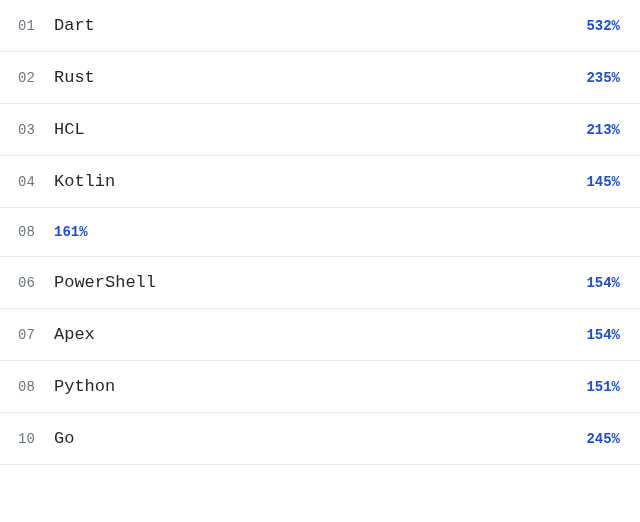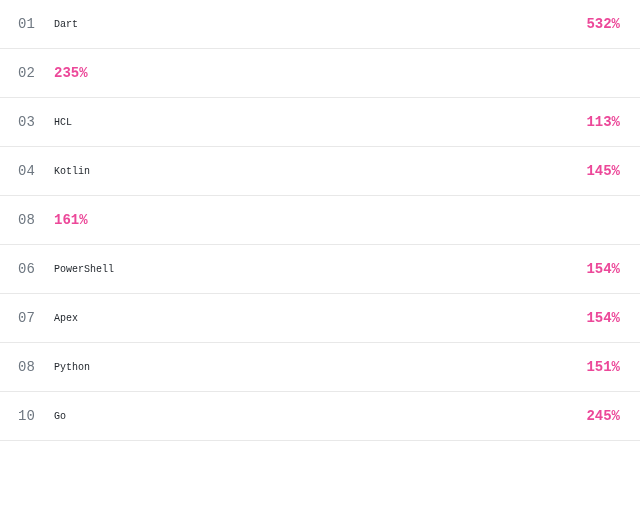--- a/index.html
+++ b/index.html
@@ -22,47 +22,48 @@
     border-bottom: 1px solid #e8e8e8;
   }
   .rank {
     color: #6e7781;
     font-size: 14px;
     width: 36px;
     flex-shrink: 0;
   }
   .label {
     color: #24292f;
-    font-size: 10px;
+    font-size: 17px;
     flex: 1;
   }
   .value {
-    color: #ec4899;
+    color: #1d4ed8;
     font-size: 14px;
     font-weight: 600;
     text-align: left;
   }
 </style>
 </head>
 <body>
 
 <div class="list">
   <div class="row">
     <span class="rank">01</span>
     <span class="label">Dart</span>
     <span class="value">532%</span>
   </div>
   <div class="row">
     <span class="rank">02</span>
+    <span class="label">Rust</span>
     <span class="value">235%</span>
   </div>
   <div class="row">
     <span class="rank">03</span>
     <span class="label">HCL</span>
-    <span class="value">113%</span>
+    <span class="value">213%</span>
   </div>
   <div class="row">
     <span class="rank">04</span>
     <span class="label">Kotlin</span>
     <span class="value">145%</span>
   </div>
   <div class="row">
     <span class="rank">08</span>
     <span class="value">161%</span>
   </div>

